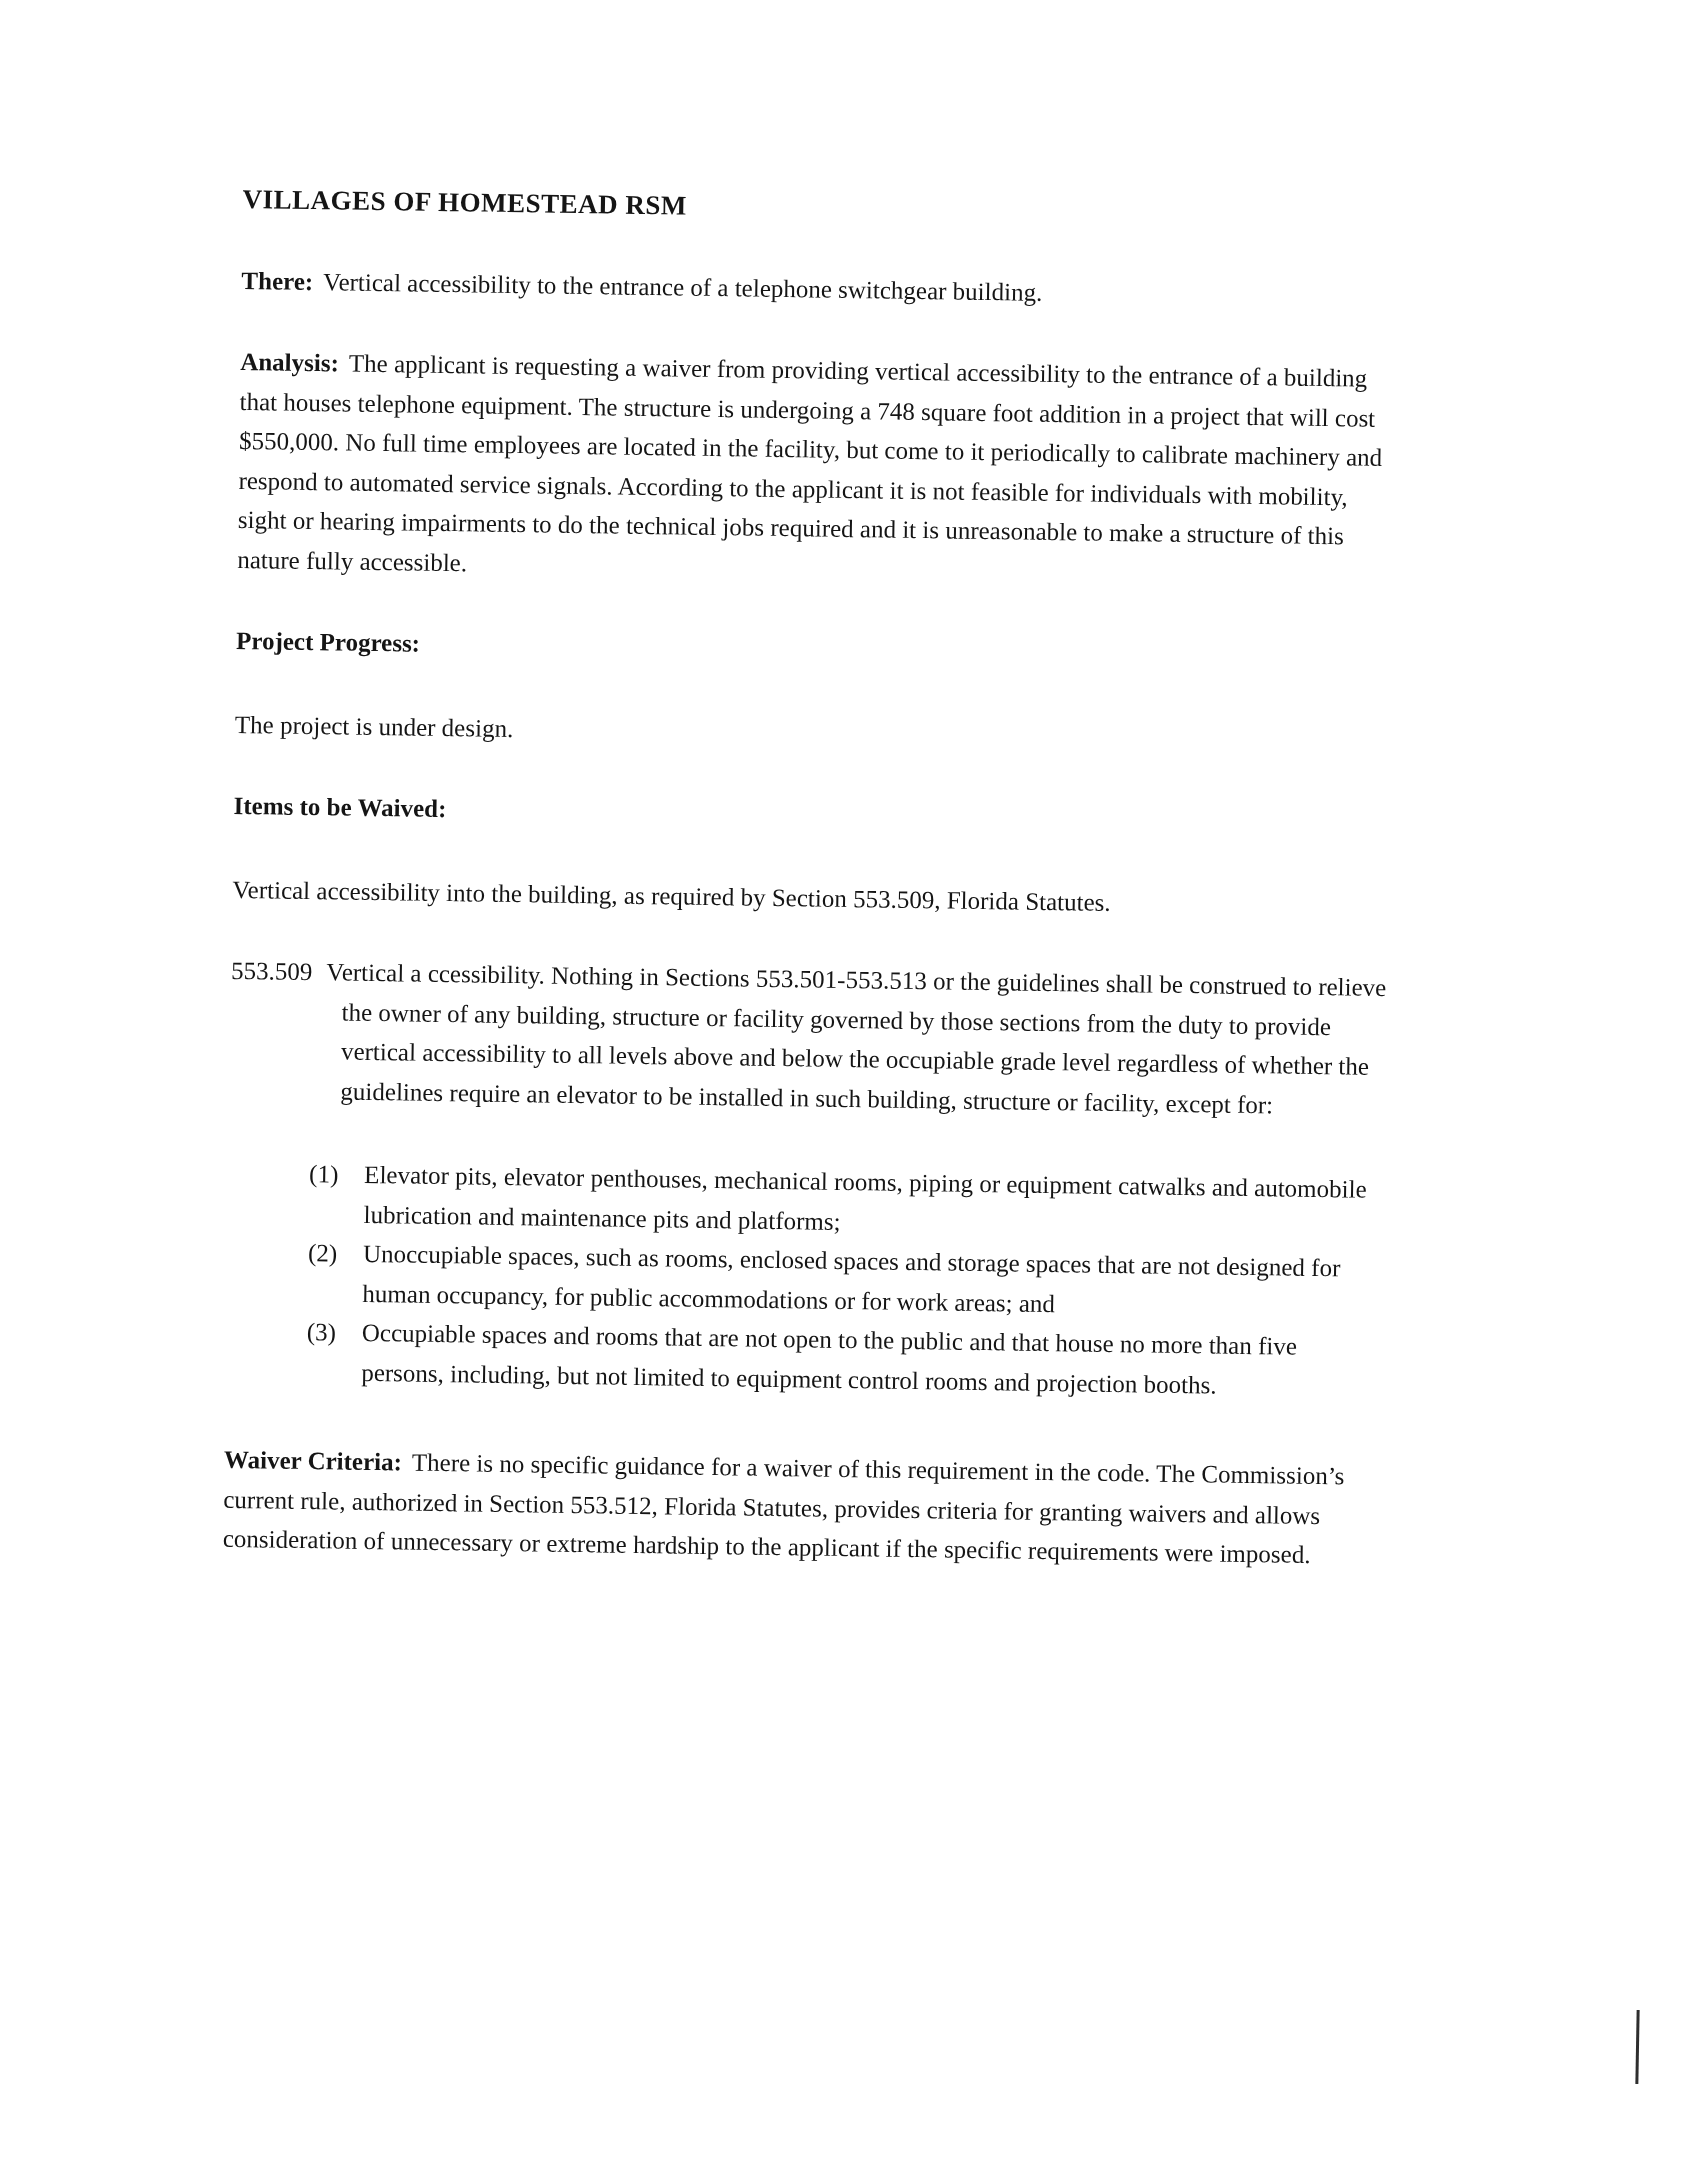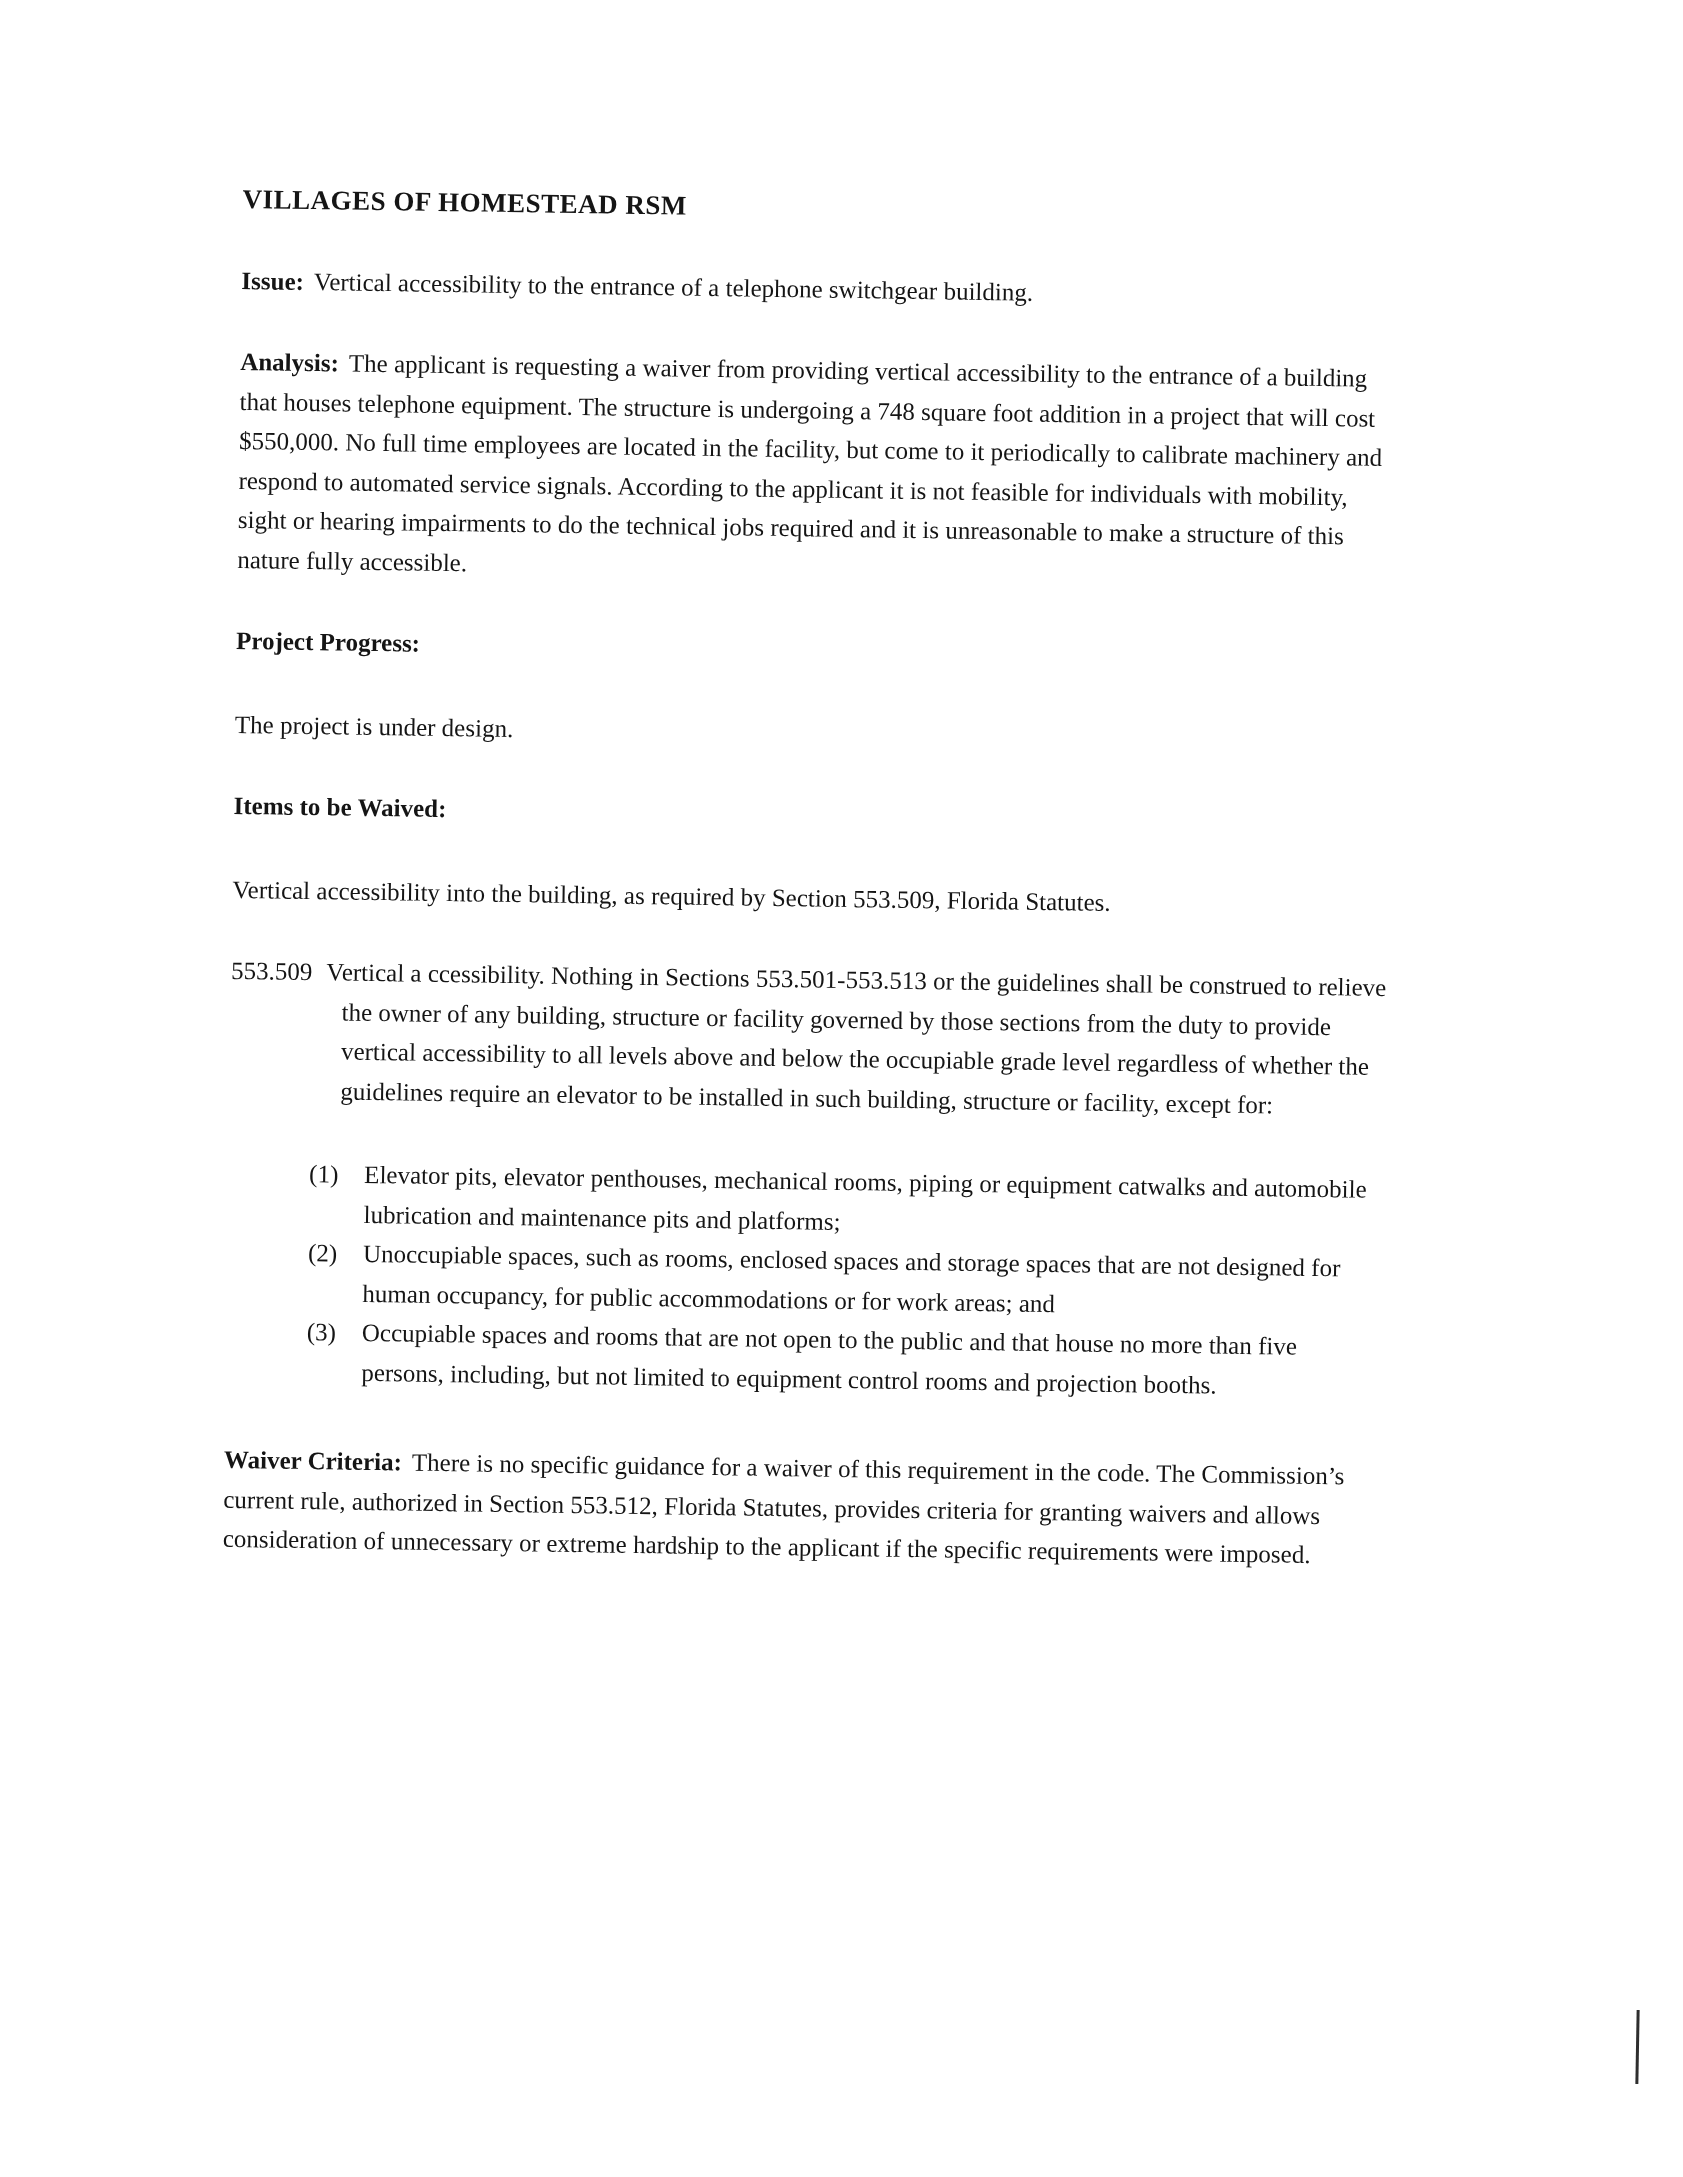--- a/index.html
+++ b/index.html
@@ -80,21 +80,21 @@
   }
 </style>
 </head>
 <body>
 
 <div class="page">
   <div class="content">
 
     <h1 class="title">VILLAGES OF HOMESTEAD RSM</h1>
 
-    <p class="para"><span class="lbl">Issue:</span><span>Vertical accessibility to the entrance of a telephone switchgear building.</span></p>
+    <p class="para"><span class="lbl">There:</span><span>Vertical accessibility to the entrance of a telephone switchgear building.</span></p>
 
     <p class="para"><span class="lbl">Analysis:</span><span>The applicant is requesting a waiver from providing vertical accessibility to the entrance of a building that houses telephone equipment. The structure is undergoing a 748 square foot addition in a project that will cost $550,000. No full time employees are located in the facility, but come to it periodically to calibrate machinery and respond to automated service signals. According to the applicant it is not feasible for individuals with mobility, sight or hearing impairments to do the technical jobs required and it is unreasonable to make a structure of this nature fully accessible.</span></p>
 
     <p class="heading">Project Progress:</p>
 
     <p class="para">The project is under design.</p>
 
     <p class="heading">Items to be Waived:</p>
 
     <p class="para">Vertical accessibility into the building, as required by Section 553.509, Florida Statutes.</p>

